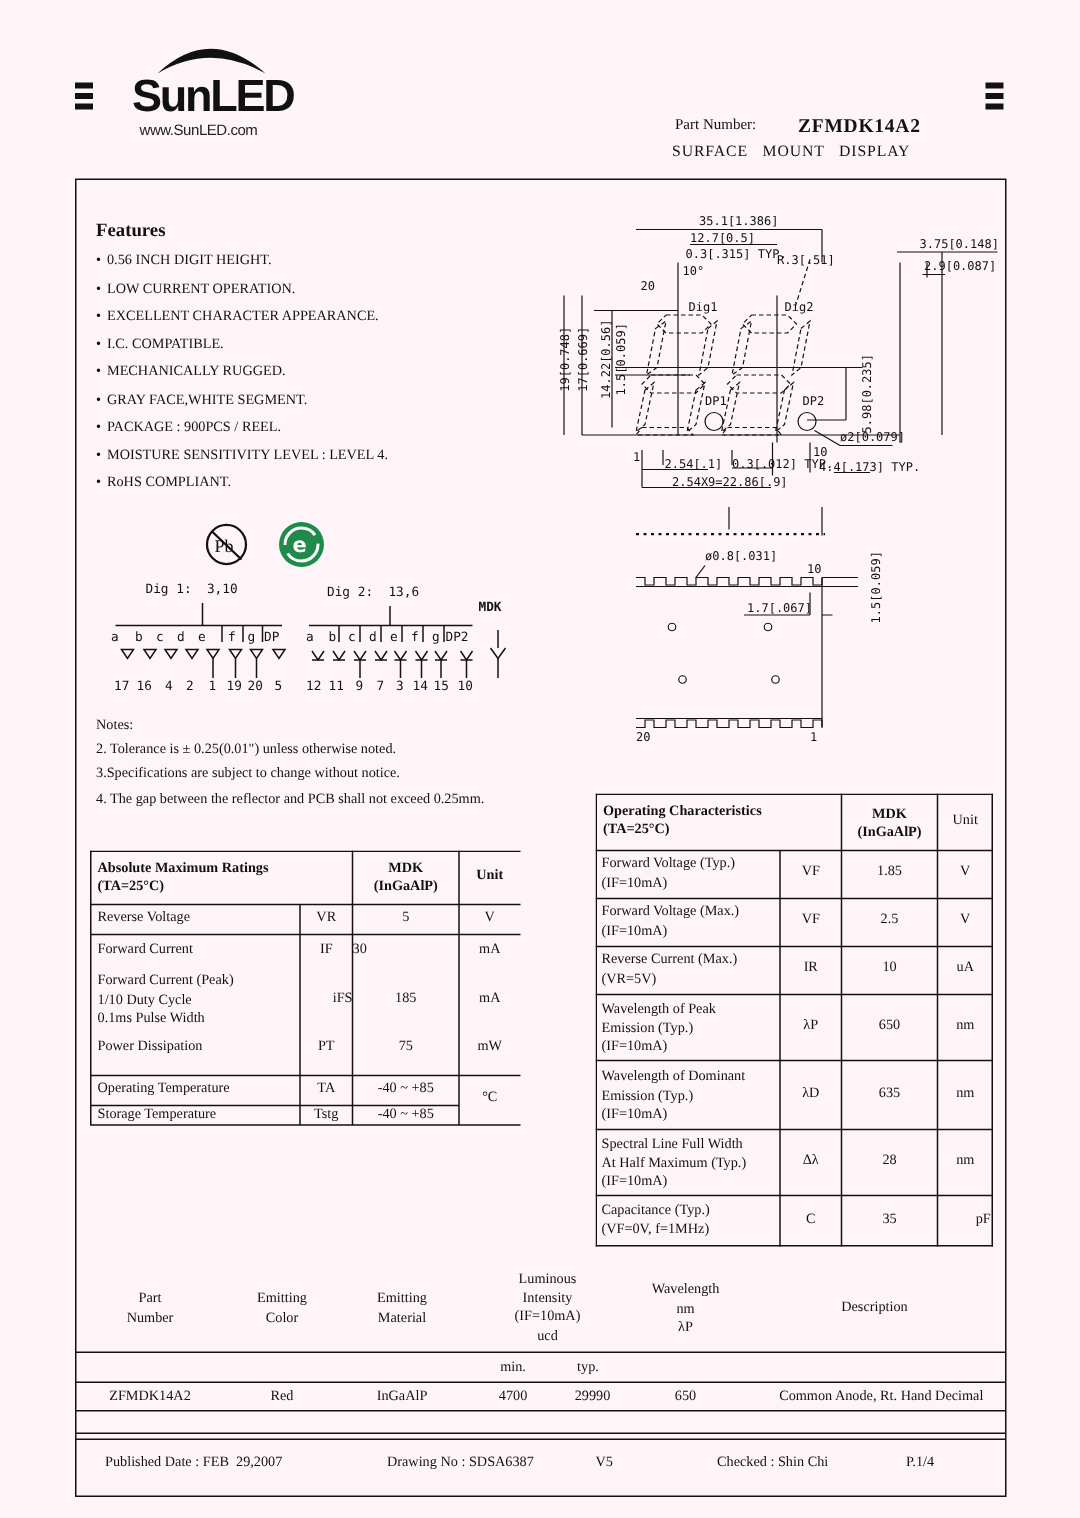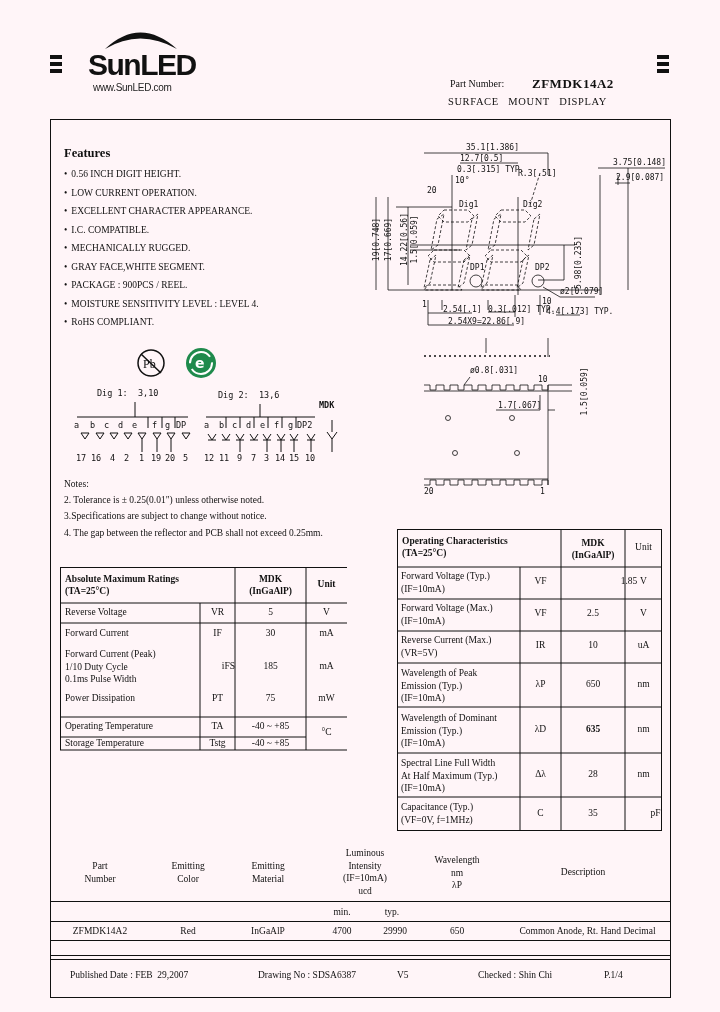--- a/index.html
+++ b/index.html
@@ -344,21 +344,21 @@
   </div>
   <div class="abs" style="left:246px;top:12px;width:41px;text-align:center;font-weight:bold;">Unit</div>
 
   <div class="abs" style="left:5px;top:40px;">Reverse Voltage</div>
   <div class="abs" style="left:140px;top:40px;width:35px;text-align:center;">VR</div>
   <div class="abs" style="left:175px;top:40px;width:71px;text-align:center;">5</div>
   <div class="abs" style="left:246px;top:40px;width:41px;text-align:center;">V</div>
 
   <div class="abs" style="left:5px;top:61px;">Forward Current</div>
   <div class="abs" style="left:140px;top:61px;width:35px;text-align:center;">IF</div>
-  <div class="abs" style="left:175px;top:61px;width:71px;text-align:center;">30</div>
+  <div class="abs" style="left:175px;top:61px;width:71px;">30</div>
   <div class="abs" style="left:246px;top:61px;width:41px;text-align:center;">mA</div>
 
   <div class="abs" style="left:5px;top:81px;white-space:pre;line-height:12.5px;">Forward Current (Peak)
 1/10 Duty Cycle
 0.1ms Pulse Width</div>
   <div class="abs" style="left:140px;top:94px;width:35px;text-align:right;">iFS</div>
   <div class="abs" style="left:175px;top:94px;width:71px;text-align:center;">185</div>
   <div class="abs" style="left:246px;top:94px;width:41px;text-align:center;">mA</div>
 
   <div class="abs" style="left:5px;top:126px;">Power Dissipation</div>
@@ -401,21 +401,21 @@
   </div>
   <div class="abs" style="left:164px;top:8px;width:64px;text-align:center;font-weight:bold;line-height:12px;">
     <div>MDK</div>
     <div>(InGaAlP)</div>
   </div>
   <div class="abs" style="left:228px;top:13px;width:37px;text-align:center;">Unit</div>
 
   <div class="abs" style="left:4px;top:41px;white-space:pre;line-height:12.5px;">Forward Voltage (Typ.)
 (IF=10mA)</div>
   <div class="abs" style="left:123px;top:47px;width:41px;text-align:center;">VF</div>
-  <div class="abs" style="left:164px;top:47px;width:64px;text-align:center;padding-left:36px;">1.85</div>
+  <div class="abs" style="left:164px;top:47px;width:64px;text-align:center;">1.85</div>
   <div class="abs" style="left:228px;top:47px;width:37px;text-align:center;">V</div>
 
   <div class="abs" style="left:4px;top:73px;white-space:pre;line-height:12.5px;">Forward Voltage (Max.)
 (IF=10mA)</div>
   <div class="abs" style="left:123px;top:79px;width:41px;text-align:center;">VF</div>
   <div class="abs" style="left:164px;top:79px;width:64px;text-align:center;">2.5</div>
   <div class="abs" style="left:228px;top:79px;width:37px;text-align:center;">V</div>
 
   <div class="abs" style="left:4px;top:105px;white-space:pre;line-height:12.5px;">Reverse Current (Max.)
 (VR=5V)</div>
@@ -427,21 +427,21 @@
 Emission (Typ.)
 (IF=10mA)</div>
   <div class="abs" style="left:123px;top:150px;width:41px;text-align:center;">λP</div>
   <div class="abs" style="left:164px;top:150px;width:64px;text-align:center;">650</div>
   <div class="abs" style="left:228px;top:150px;width:37px;text-align:center;">nm</div>
 
   <div class="abs" style="left:4px;top:183px;white-space:pre;line-height:12.5px;">Wavelength of Dominant
 Emission (Typ.)
 (IF=10mA)</div>
   <div class="abs" style="left:123px;top:195px;width:41px;text-align:center;">λD</div>
-  <div class="abs" style="left:164px;top:195px;width:64px;text-align:center;font-weight:bold;">635</div>
+  <div class="abs" style="left:164px;top:195px;width:64px;text-align:center;">635</div>
   <div class="abs" style="left:228px;top:195px;width:37px;text-align:center;">nm</div>
 
   <div class="abs" style="left:4px;top:228px;white-space:pre;line-height:12.5px;">Spectral Line Full Width
 At Half Maximum (Typ.)
 (IF=10mA)</div>
   <div class="abs" style="left:123px;top:240px;width:41px;text-align:center;">Δλ</div>
   <div class="abs" style="left:164px;top:240px;width:64px;text-align:center;">28</div>
   <div class="abs" style="left:228px;top:240px;width:37px;text-align:center;">nm</div>
 
   <div class="abs" style="left:4px;top:272px;white-space:pre;line-height:12.5px;">Capacitance (Typ.)

